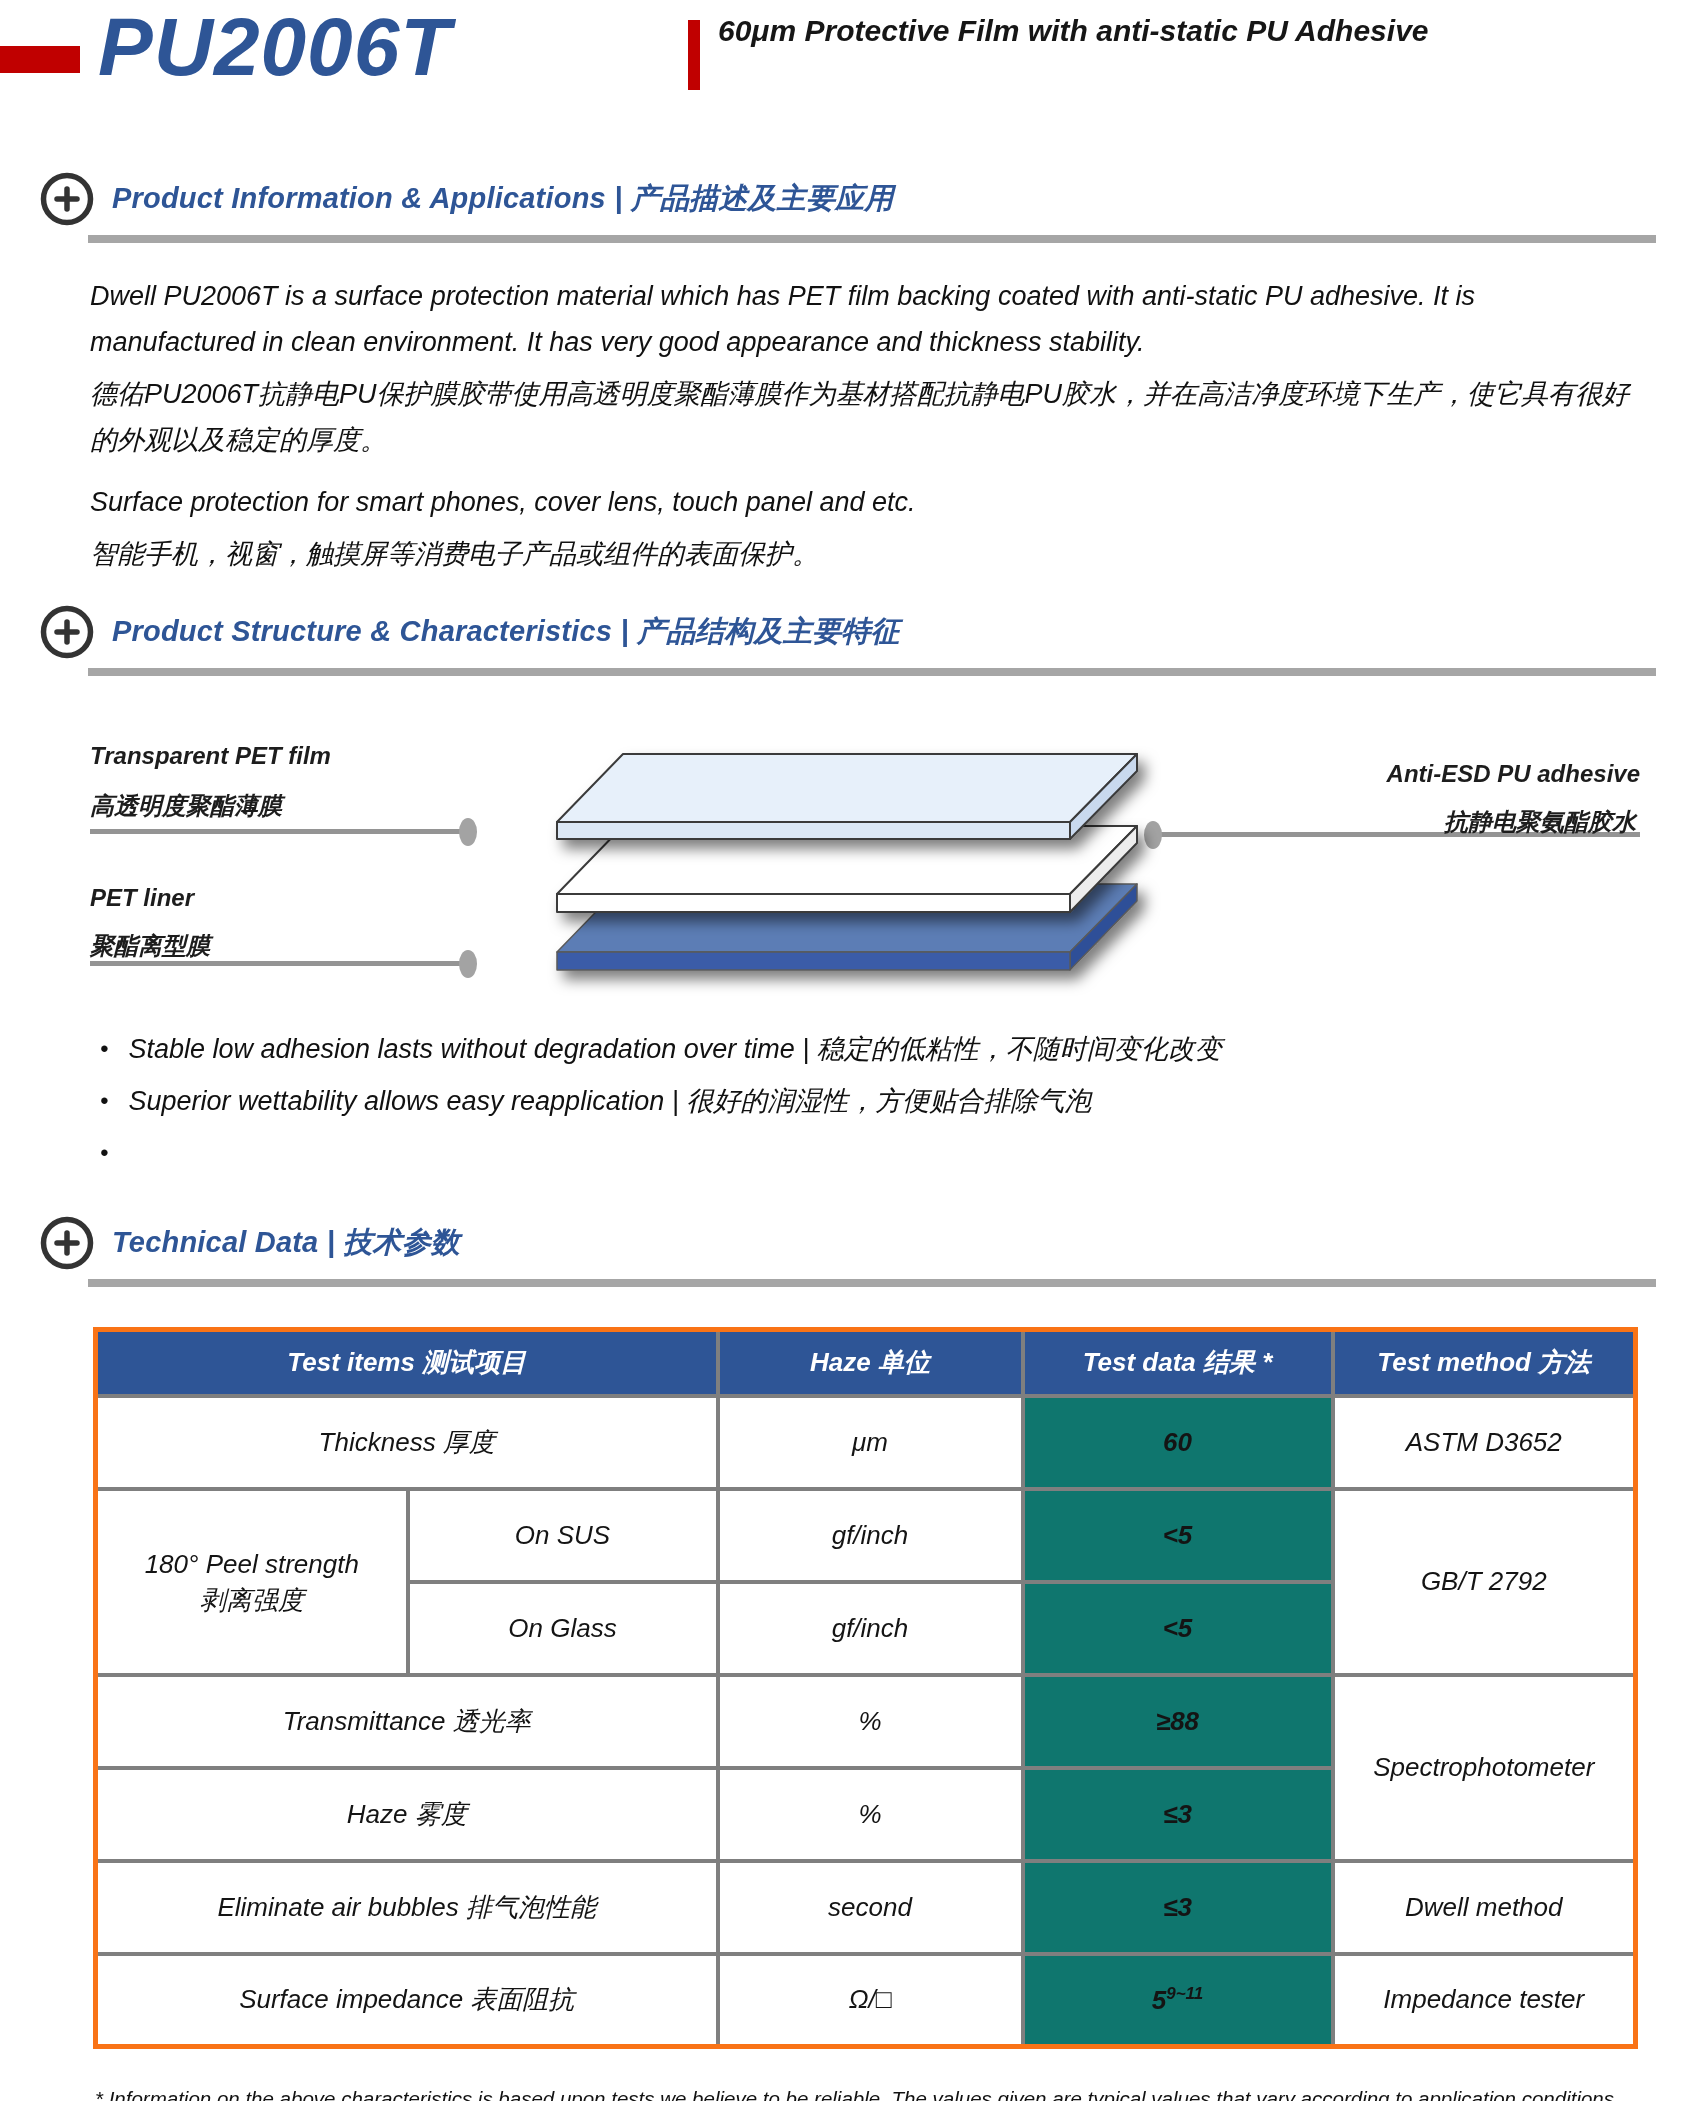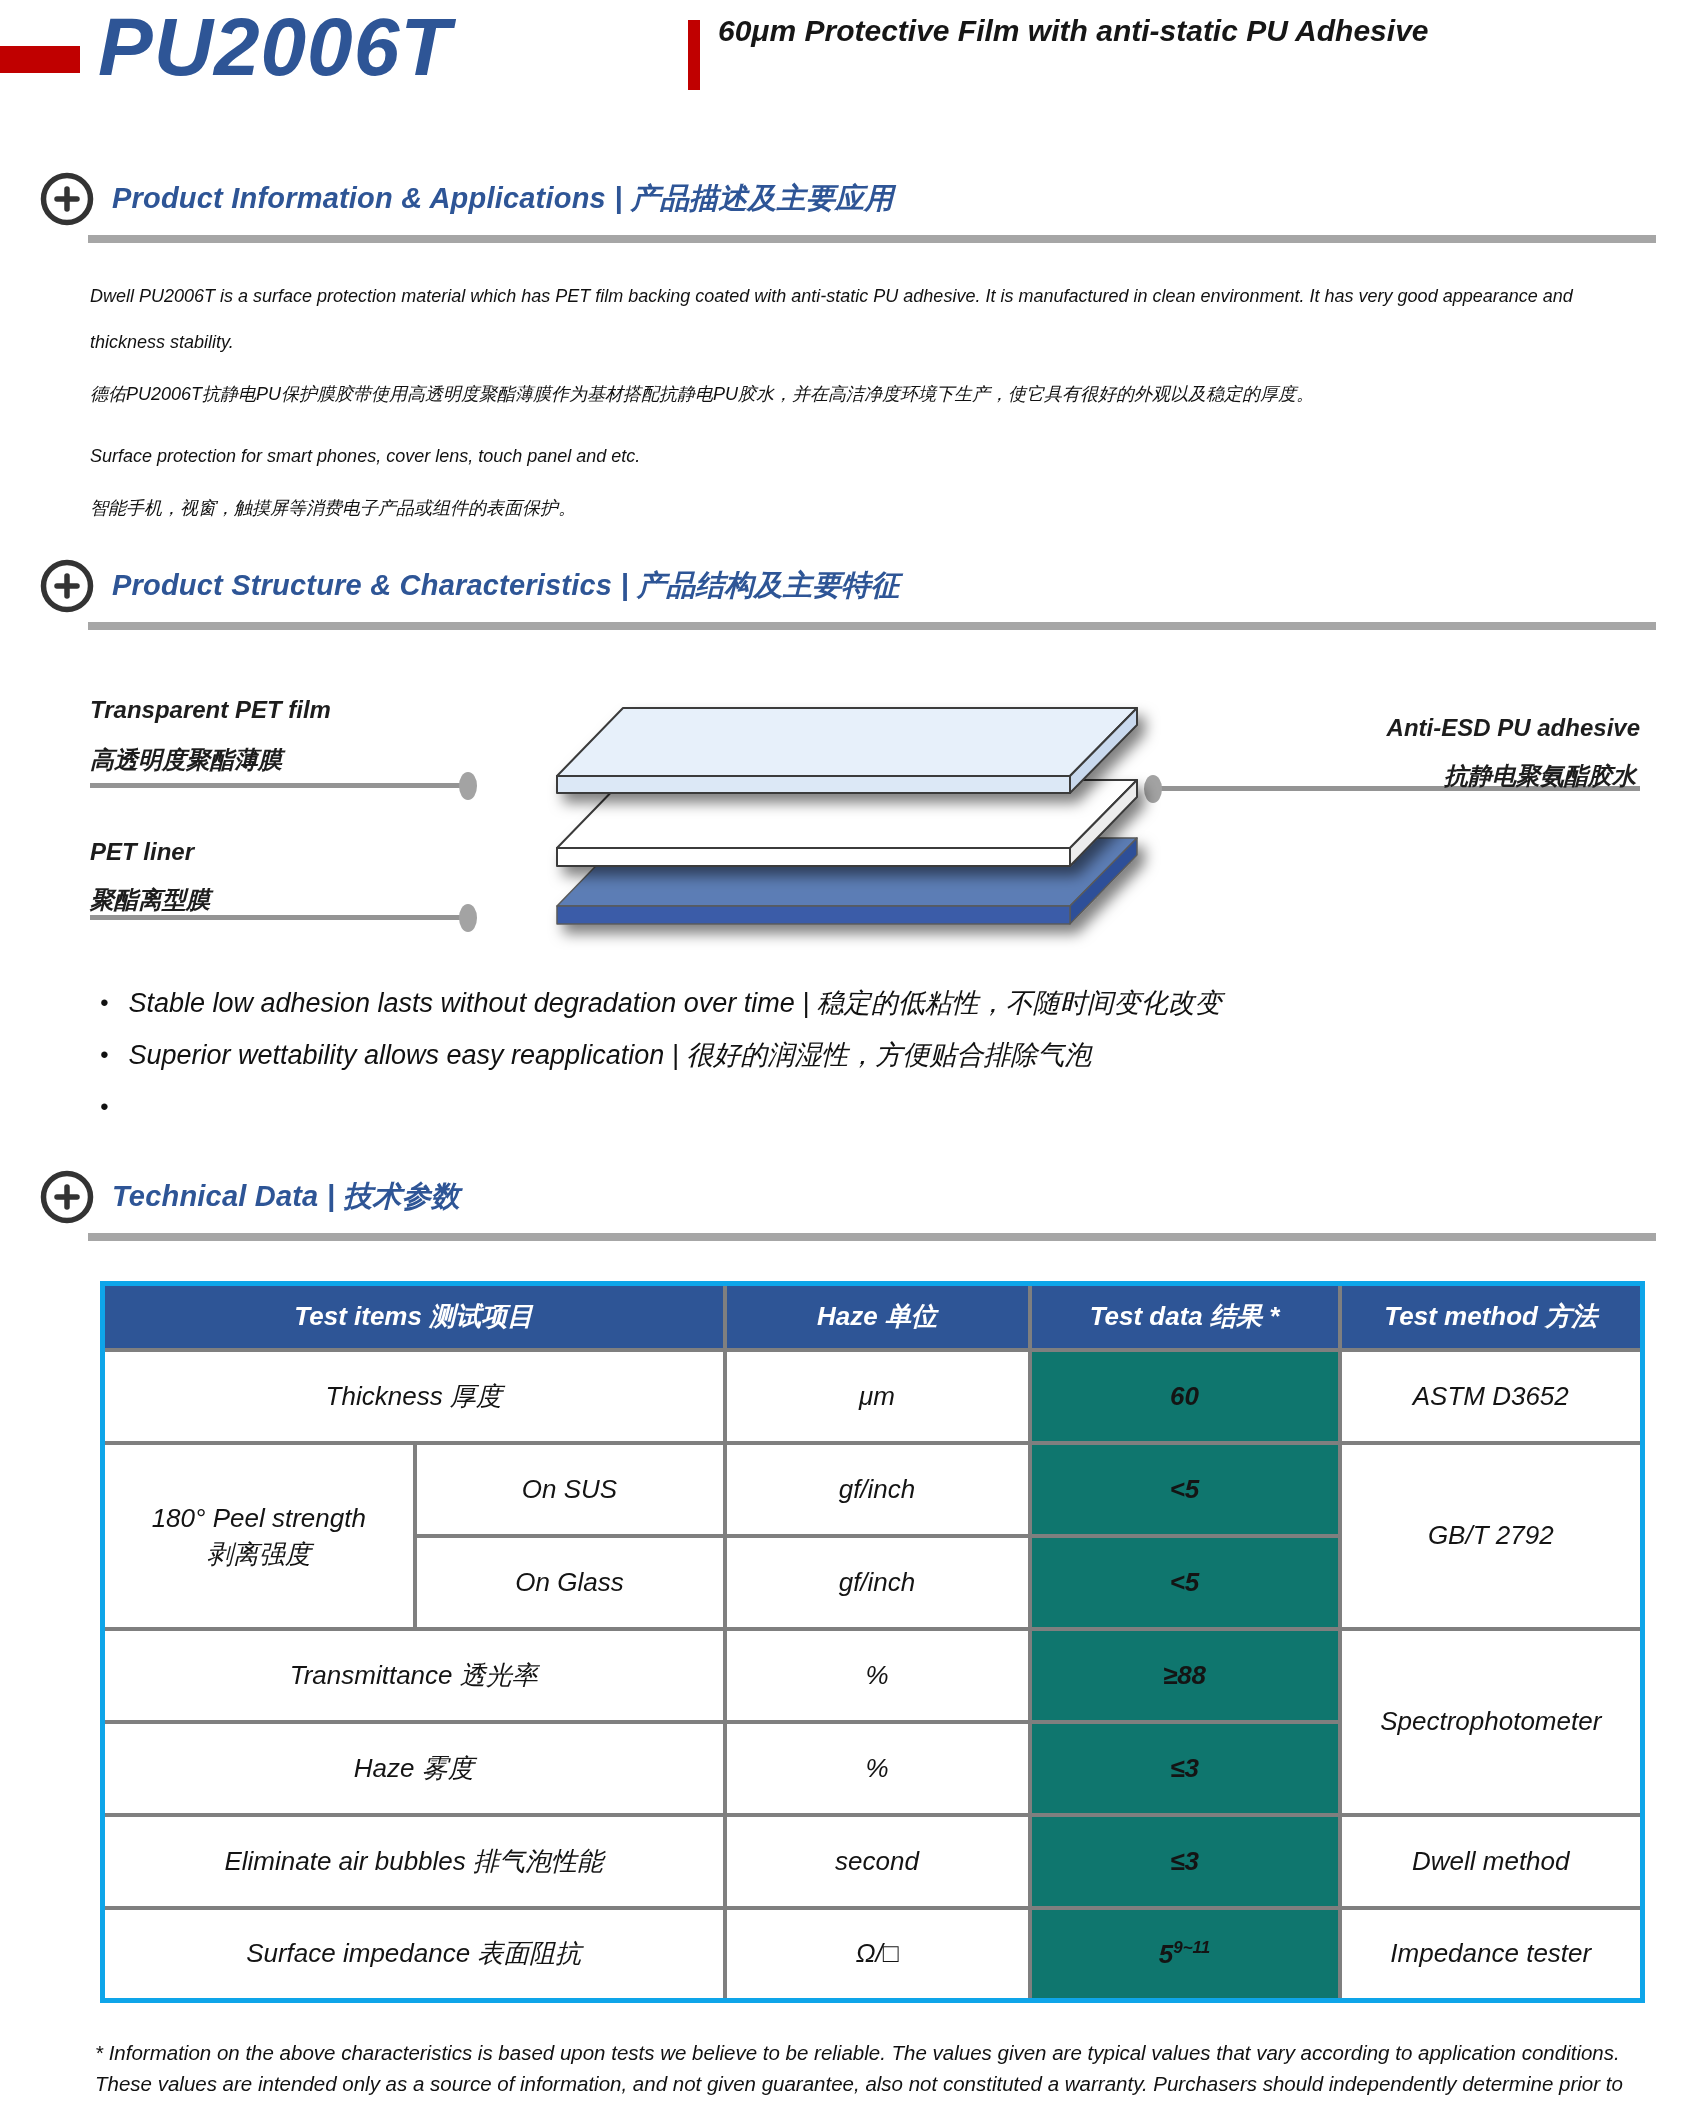--- a/index.html
+++ b/index.html
@@ -18,38 +18,38 @@
   .hdr-sub { position:absolute; left:718px; top:12px; font-weight:700; color:#161616;
              font-size:30px; line-height:38px; }
 
   
   .sec-head { display:flex; align-items:center; gap:16px; margin-left:38px; }
   .sec-title { color:#2e5596; font-size:29px; font-weight:700; letter-spacing:.2px; }
   .rule { height:8px; background:#a6a6a6; margin:7px 49px 0 88px; }
 
   
   .body1 { margin:30px 70px 0 90px; }
-  .body1 p { font-size:18px; line-height:46px; color:#111; }
+  .body1 p { font-size:27px; line-height:46px; color:#111; }
   .p-gap-sm { margin-bottom:6px; }
   .p-gap-md { margin-bottom:16px; }
 
   
   .diagram { position:relative; width:1550px; height:300px; margin:26px 0 0 90px; }
   .diagram svg { position:absolute; left:0; top:0; }
   .dlbl { position:absolute; font-weight:700; font-size:24px; color:#1d1d1d; white-space:nowrap; }
   .dlbl.r { text-align:right; }
 
   
   .bullets { margin:30px 60px 0 100px; list-style:none; }
   .bullets li { display:flex; gap:20px; font-size:27px; line-height:34px; margin-bottom:18px; color:#111; }
   .bullets .dot { font-size:24px; line-height:34px; }
 
   
   .tblwrap { margin:40px 0 0 93px; }
-  table { border-collapse:collapse; table-layout:fixed; width:1540px; border:5px solid #0ea5e9;margin-left:7px; }
+  table { border-collapse:collapse; table-layout:fixed; width:1540px; border:5px solid #f97316; }
   th, td { border:4px solid #7f7f7f; text-align:center; vertical-align:middle;
            font-size:26px; color:#141414; padding:4px 6px; }
   thead th { background:#2e5596; color:#ffffff; font-weight:700; height:66px; }
   tbody td { height:93px; background:#ffffff; font-weight:400; }
   td.val { background:#0f766e; font-weight:700; }
   td.val sup { font-size:17px; font-weight:700; }
   .blk { display:block; line-height:36px; }
 
   
   .footnote { margin:34px 80px 0 95px; font-size:20.5px; line-height:31px; color:#111; }

